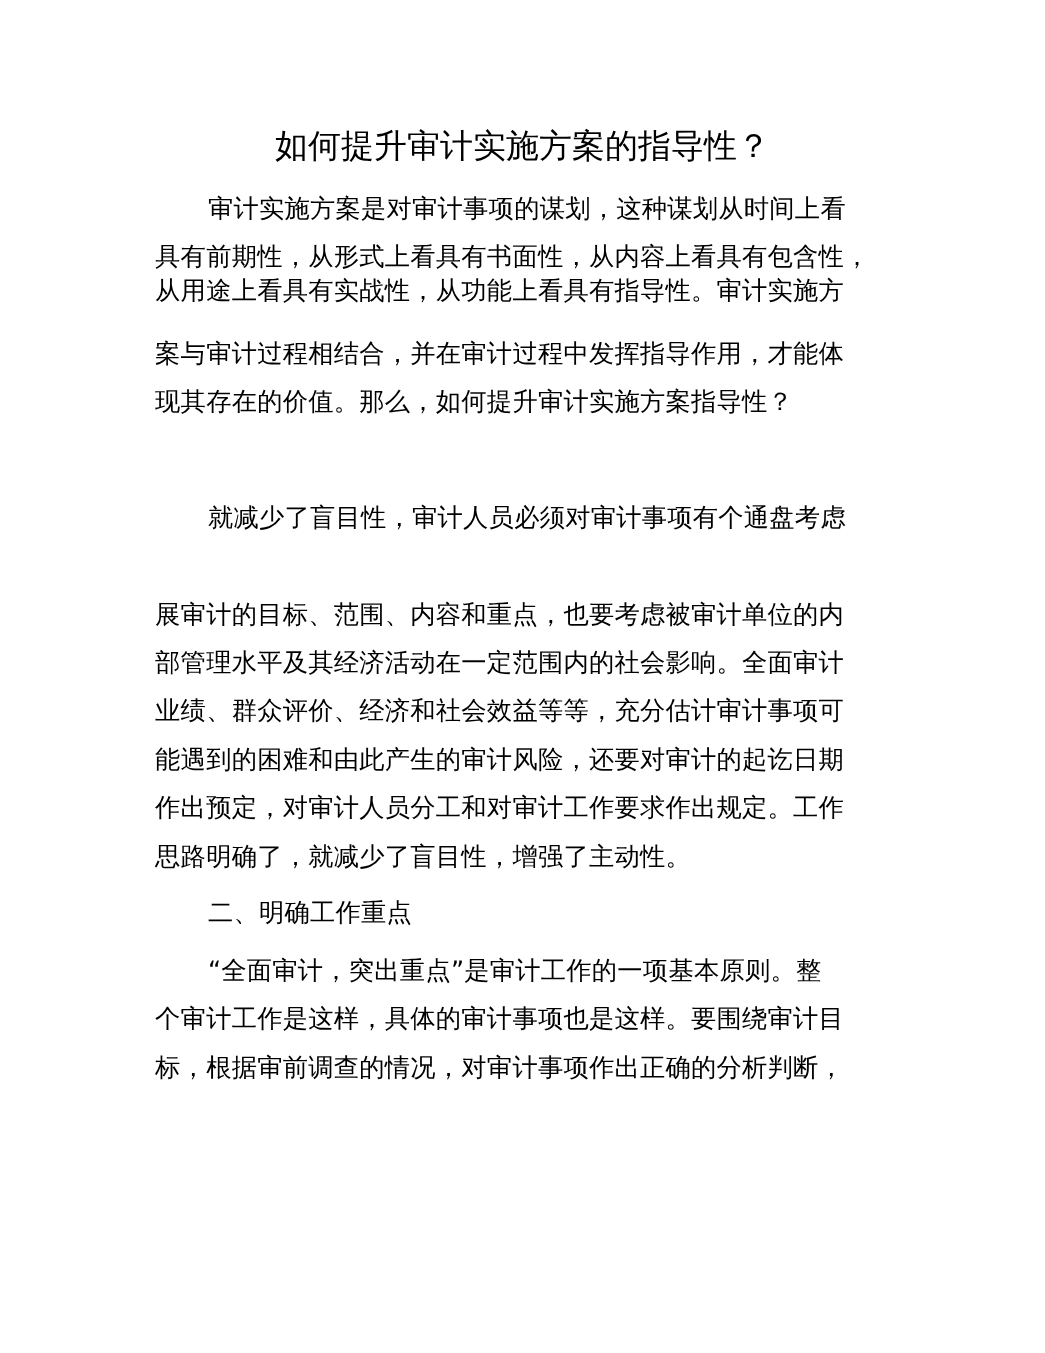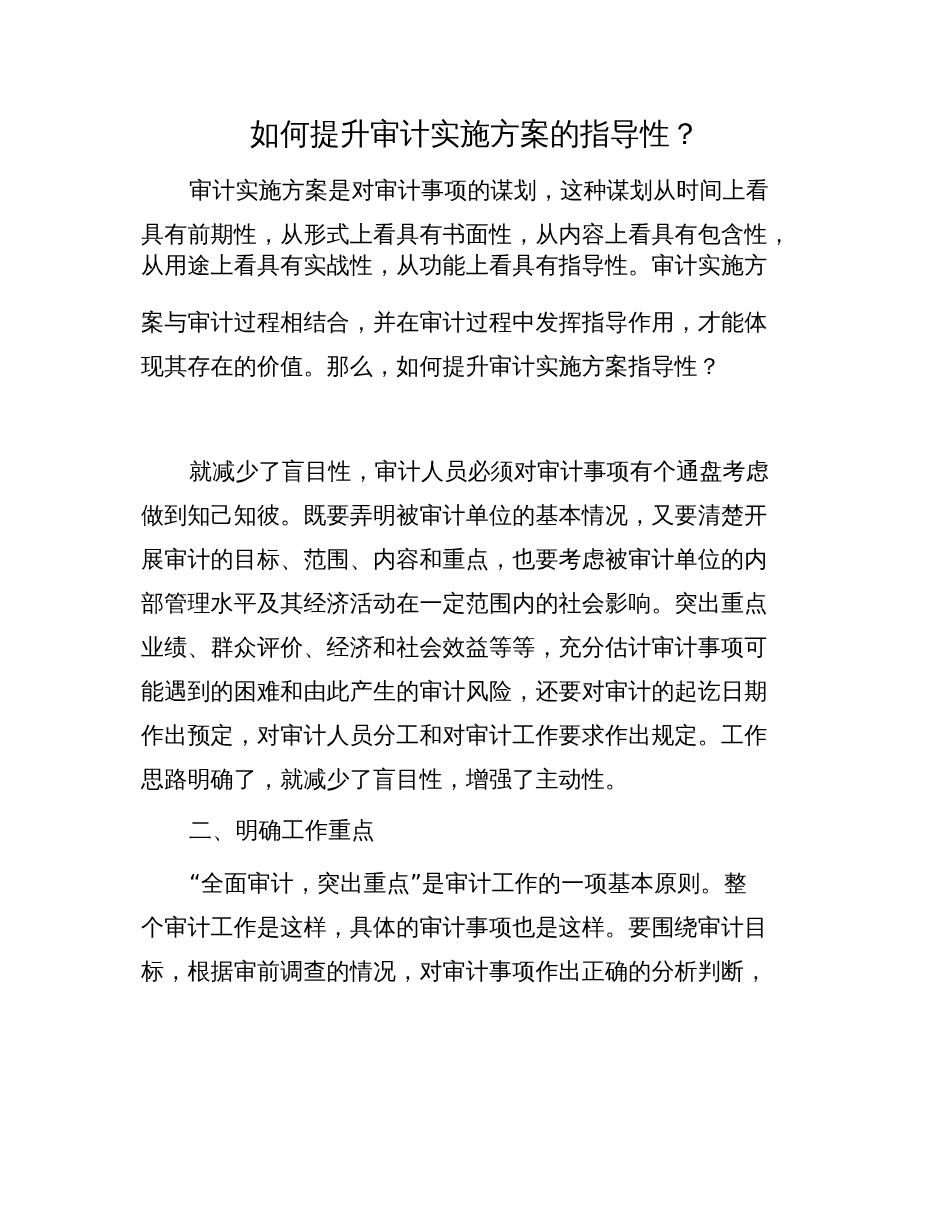--- a/index.html
+++ b/index.html
@@ -19,23 +19,22 @@
   <div class="title">如何提升审计实施方案的指导性？</div>
 
   <div class="line indent" style="top:175px">审计实施方案是对审计事项的谋划，这种谋划从时间上看</div>
   <div class="line" style="top:219px">具有前期性，从形式上看具有书面性，从内容上看具有包含性，</div>
   <div class="line" style="top:250px">从用途上看具有实战性，从功能上看具有指导性。审计实施方</div>
   <div class="line" style="top:307px">案与审计过程相结合，并在审计过程中发挥指导作用，才能体</div>
   <div class="line" style="top:351px">现其存在的价值。那么，如何提升审计实施方案指导性？</div>
 
 
   <div class="line indent" style="top:456px">就减少了盲目性，审计人员必须对审计事项有个通盘考虑</div>
-  <div class="line" style="top:500px">做到知己知彼。既要弄明被审计单位的基本情况，又要清楚开</div>
   <div class="line" style="top:544px">展审计的目标、范围、内容和重点，也要考虑被审计单位的内</div>
-  <div class="line" style="top:588px">部管理水平及其经济活动在一定范围内的社会影响。突出重点</div>
+  <div class="line" style="top:588px">部管理水平及其经济活动在一定范围内的社会影响。全面审计</div>
   <div class="line" style="top:632px">业绩、群众评价、经济和社会效益等等，充分估计审计事项可</div>
   <div class="line" style="top:676px">能遇到的困难和由此产生的审计风险，还要对审计的起讫日期</div>
   <div class="line" style="top:720px">作出预定，对审计人员分工和对审计工作要求作出规定。工作</div>
   <div class="line" style="top:764px">思路明确了，就减少了盲目性，增强了主动性。</div>
 
   <div class="line indent" style="top:815px">二、明确工作重点</div>
 
   <div class="line indent" style="top:868px">“全面审计，突出重点”是审计工作的一项基本原则。整</div>
   <div class="line" style="top:912px">个审计工作是这样，具体的审计事项也是这样。要围绕审计目</div>
   <div class="line" style="top:956px">标，根据审前调查的情况，对审计事项作出正确的分析判断，</div>

